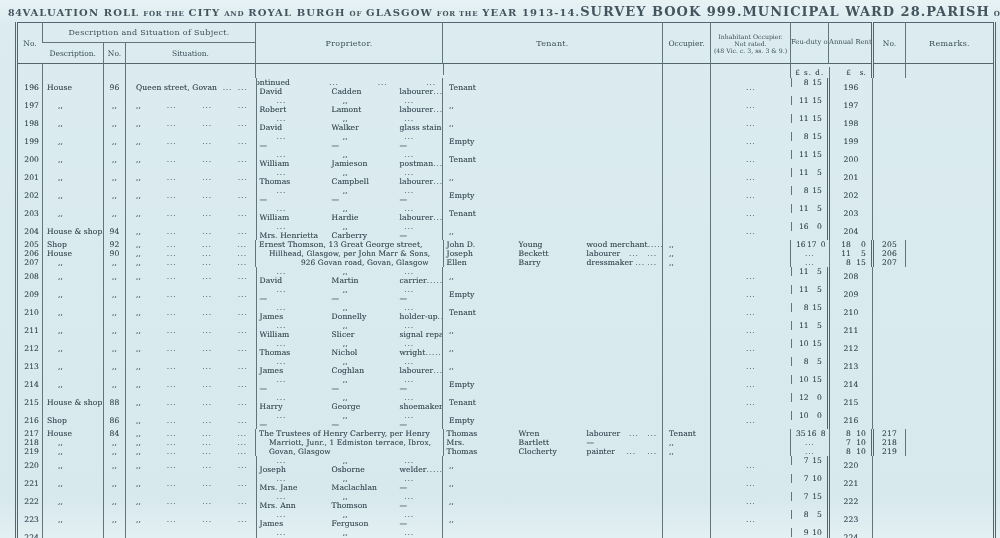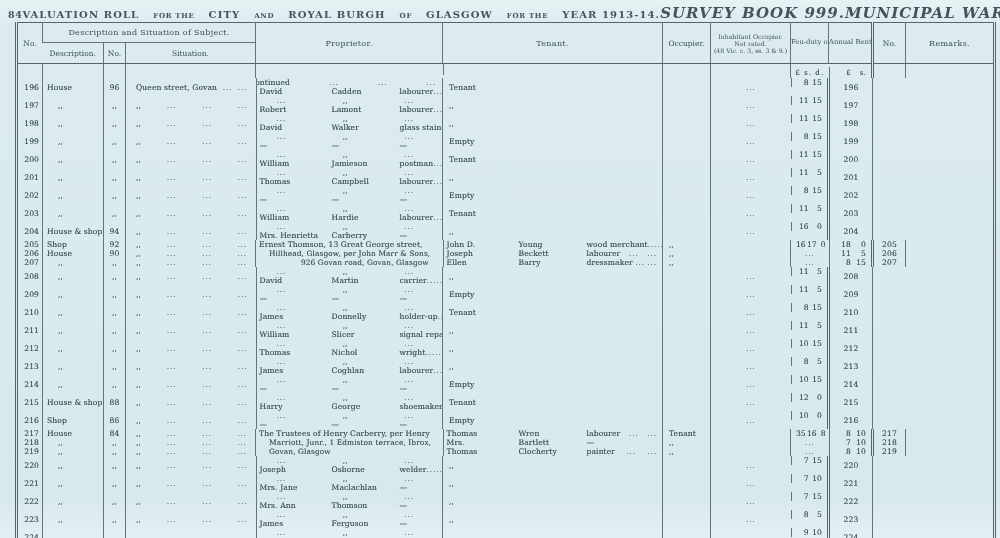--- a/index.html
+++ b/index.html
@@ -2,24 +2,24 @@
 <html><head>
 <meta charset="utf-8">
 <style>
   html,body{margin:0;padding:0;}
   body{width:1000px;height:538px;overflow:hidden;font-family:"DejaVu Serif","Liberation Serif",serif;}
   .page{position:absolute;inset:0;width:1000px;height:538px;
     background:linear-gradient(180deg,#e7f2f4 0%,#dbebf0 5%,#d8e9ee 93%,#e3f0f3 100%);
     color:#3e4f58;}
   .masthead{position:absolute;top:4px;left:8px;right:12px;display:flex;justify-content:space-between;align-items:baseline;color:#43545d;white-space:nowrap;}
   .page-num{font-size:9.5px;font-weight:bold;letter-spacing:.6px;}
-  .title,.mast-item{display:flex;gap:14px;align-items:baseline;font-weight:bold;}
+  .title,.mast-item{display:flex;gap:4px;align-items:baseline;font-weight:bold;}
   .t-lg{font-size:10px;letter-spacing:1.1px;}
   .t-sm{font-size:7px;letter-spacing:.7px;position:relative;top:-0.5px;}
-  .mast-item .t-lg{font-size:15px;letter-spacing:1px;font-style:italic;}
+  .mast-item .t-lg{font-size:13px;letter-spacing:1px;}
 
   table{position:absolute;left:15px;top:22px;width:978px;border-collapse:collapse;table-layout:fixed;
     border-top:1.6px solid #54656d;border-bottom:3.5px double #54656d;
     border-left:3.5px double #54656d;border-right:3.5px double #54656d;}
   th,td{padding:0;margin:0;overflow:hidden;white-space:nowrap;border-left:1px solid #63747b;color:#3e4f58;}
   th:first-child,td:first-child{border-left:none;}
   .heavy{border-left:3.5px double #54656d;}
   thead{border-bottom:1.1px solid #54656d;}
   thead th{font-weight:normal;text-align:center;vertical-align:middle;}
   .h1{height:20px;}

